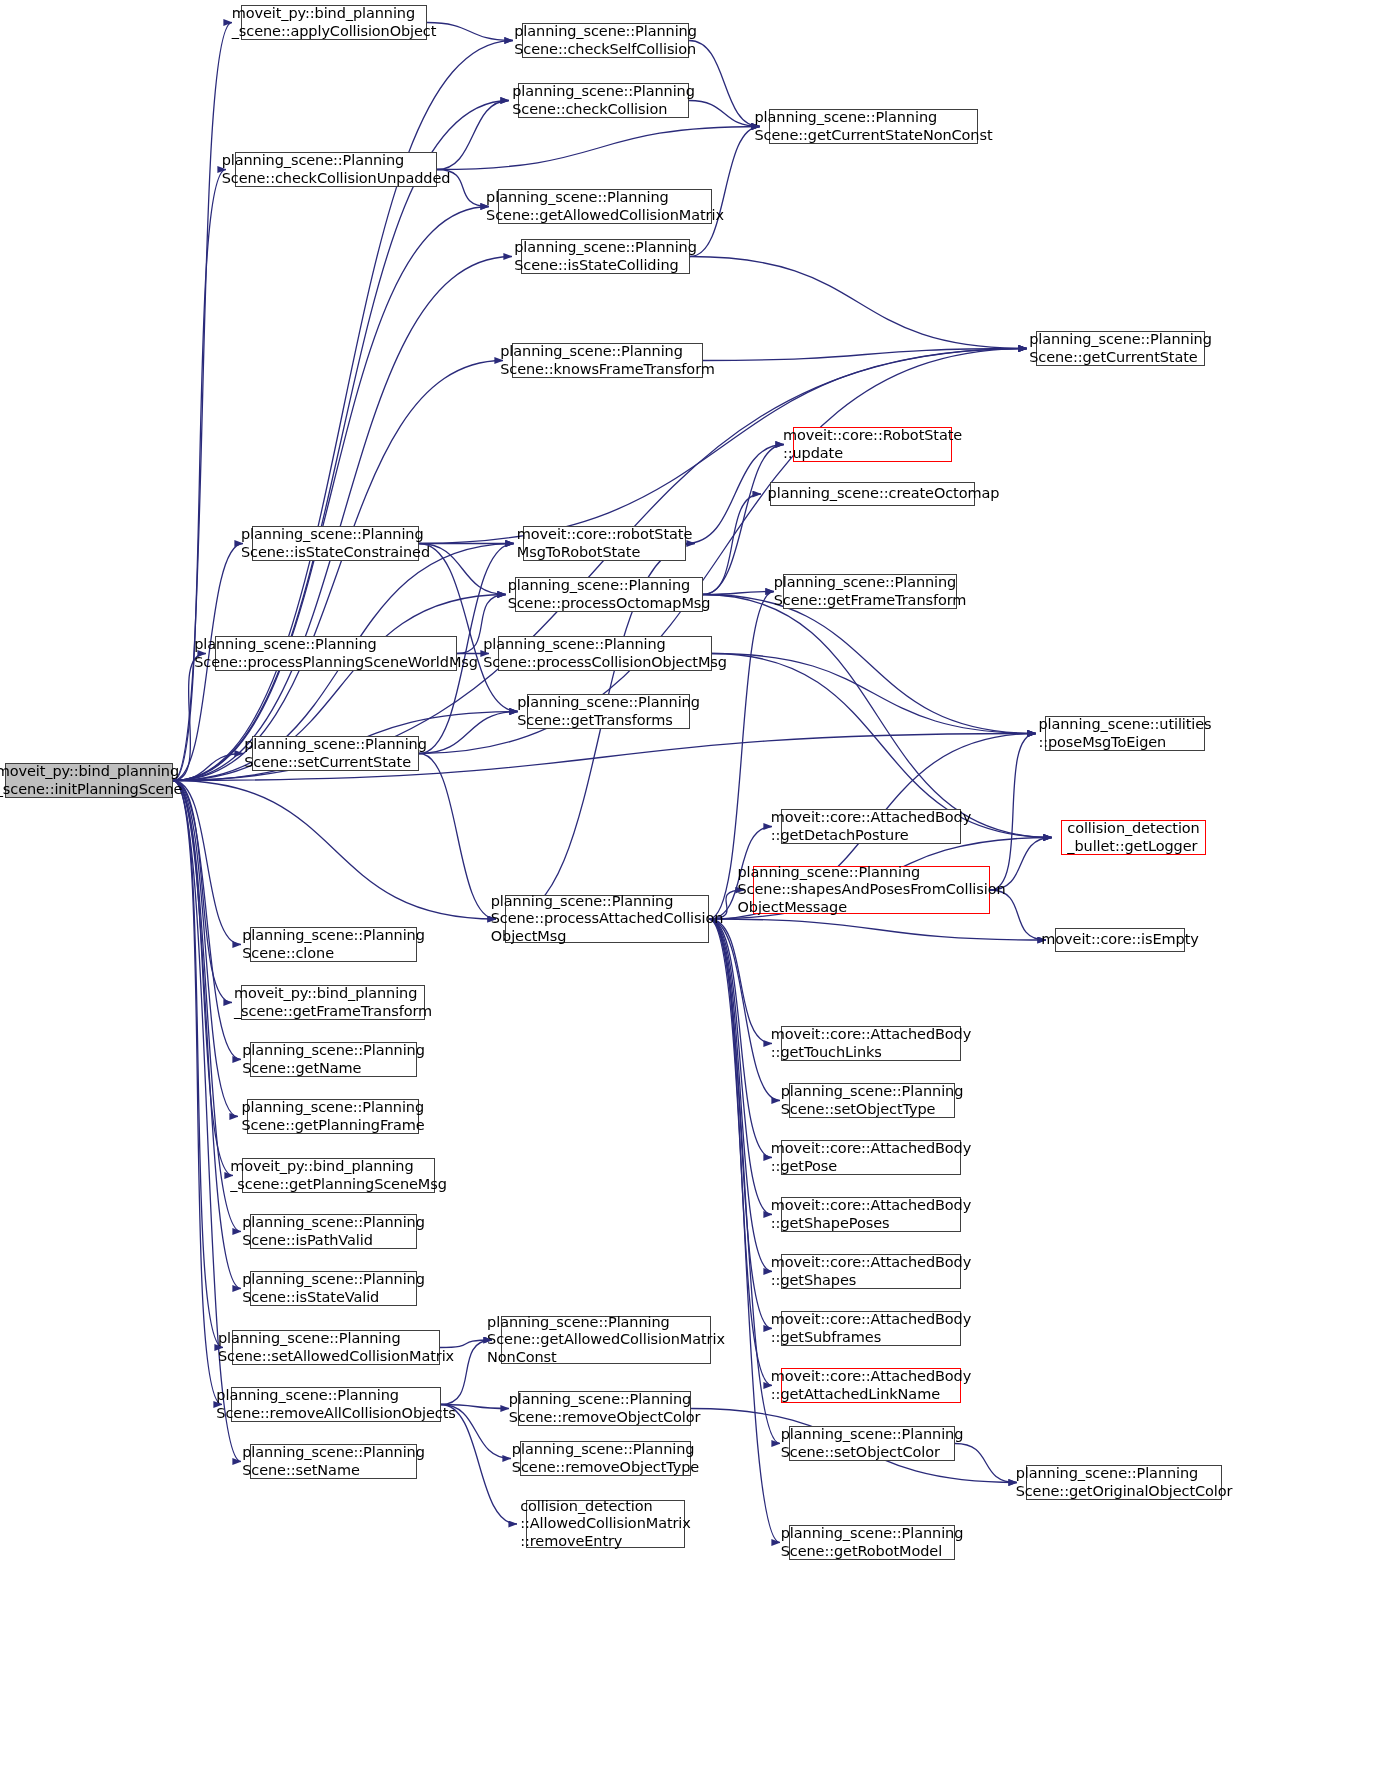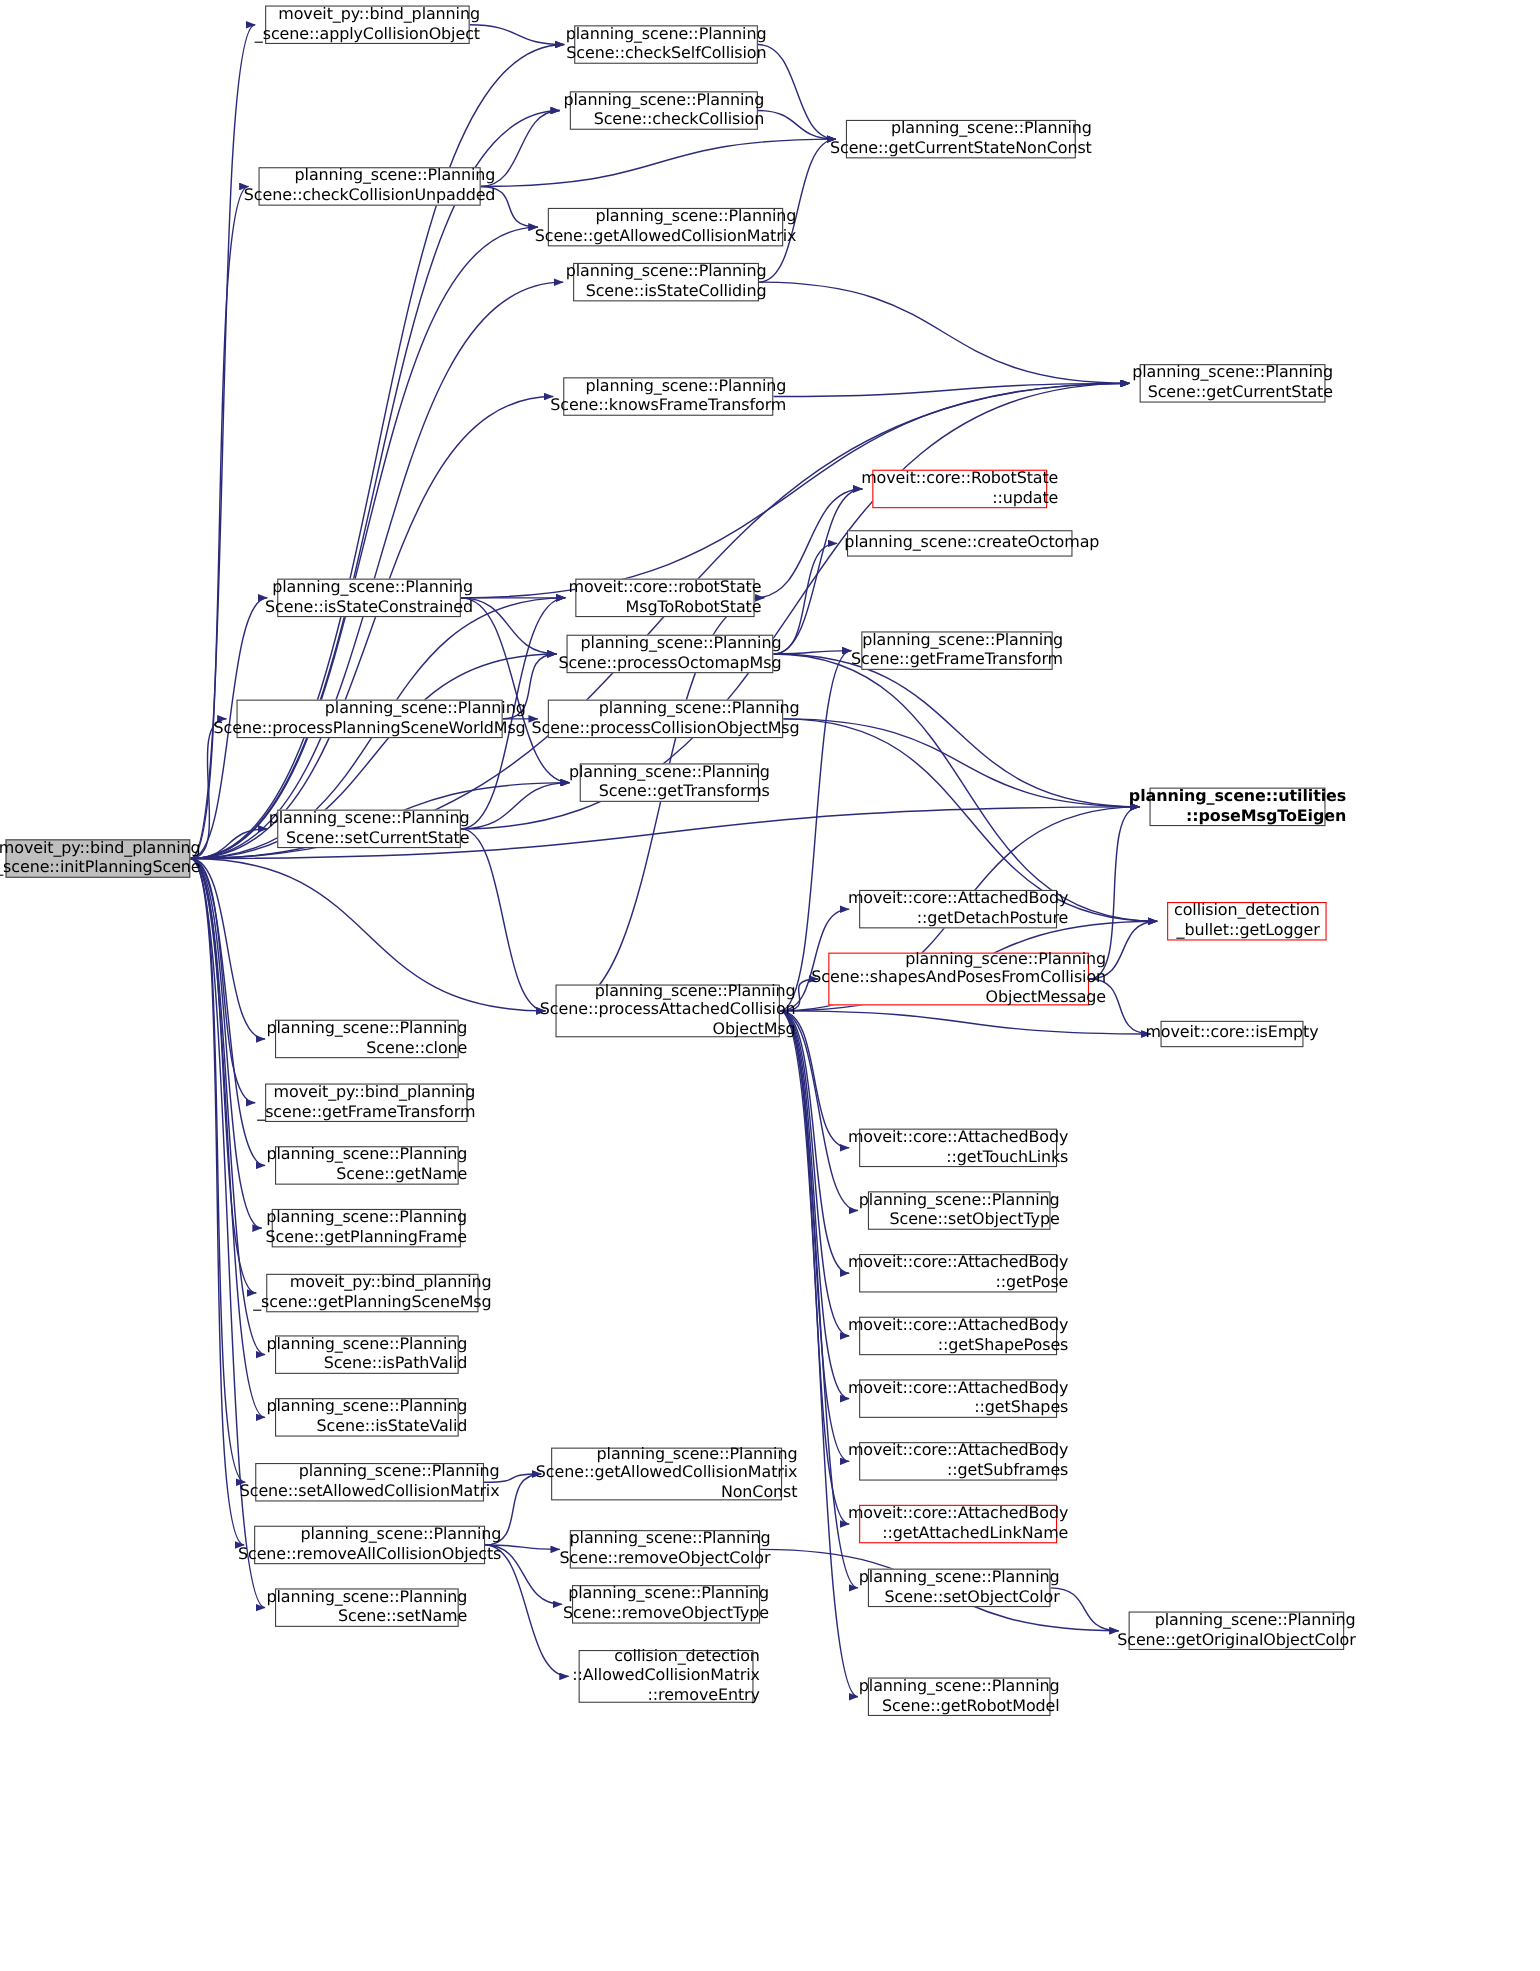--- a/index.html
+++ b/index.html
@@ -1,21 +1,21 @@
 <!DOCTYPE html>
 <html><head>
 <meta charset="utf-8">
 <style>
   html,body{margin:0;padding:0;background:#ffffff;}
   #canvas{position:relative;width:1400px;height:1792px;background:#ffffff;
           font-family:"DejaVu Sans","Liberation Sans",sans-serif;}
   #edges{position:absolute;left:0;top:0;width:1400px;height:1792px;}
   .node{position:absolute;box-sizing:border-box;border:1px solid #404040;
         background:#ffffff;display:flex;align-items:center;justify-content:center;
-        text-align:right;font-size:14.5px;line-height:1.18;color:#000000;
+        text-align:left;font-size:14.5px;line-height:1.18;color:#000000;
         padding:2px 4px;white-space:pre-line;letter-spacing:-0.1px;}
   .node.red{border:1px solid #ff0000;}
   .node.root{background:#bfbfbf;border:1px solid #404040;}
 </style>
 </head>
 <body>
 
 <div id="canvas">
   <svg id="edges" viewBox="0 0 1400 1792">
     <defs>
@@ -136,21 +136,21 @@
       <div class="node" style="left: 515px; top: 577px; width: 188px; height: 35px;">planning_scene::Planning
 Scene::processOctomapMsg</div>
       <div class="node" style="left: 783px; top: 574px; width: 174px; height: 35px;">planning_scene::Planning
 Scene::getFrameTransform</div>
       <div class="node" style="left: 215px; top: 636px; width: 242px; height: 35px;">planning_scene::Planning
 Scene::processPlanningSceneWorldMsg</div>
       <div class="node" style="left: 498px; top: 636px; width: 214px; height: 35px;">planning_scene::Planning
 Scene::processCollisionObjectMsg</div>
       <div class="node" style="left: 527px; top: 694px; width: 163px; height: 35px;">planning_scene::Planning
 Scene::getTransforms</div>
-      <div class="node" style="left: 1045px; top: 716px; width: 160px; height: 35px; font-weight: bold;">planning_scene::utilities
+      <div class="node" style="left: 1045px; top: 716px; width: 160px; height: 35px;">planning_scene::utilities
 ::poseMsgToEigen</div>
       <div class="node" style="left: 252px; top: 736px; width: 167px; height: 35px;">planning_scene::Planning
 Scene::setCurrentState</div>
       <div class="node" style="left: 781px; top: 809px; width: 180px; height: 35px;">moveit::core::AttachedBody
 ::getDetachPosture</div>
       <div class="node red" style="left: 1061px; top: 820px; width: 145px; height: 35px;">collision_detection
 _bullet::getLogger</div>
       <div class="node red" style="left: 753px; top: 866px; width: 237px; height: 48px;">planning_scene::Planning
 Scene::shapesAndPosesFromCollision
 ObjectMessage</div>

